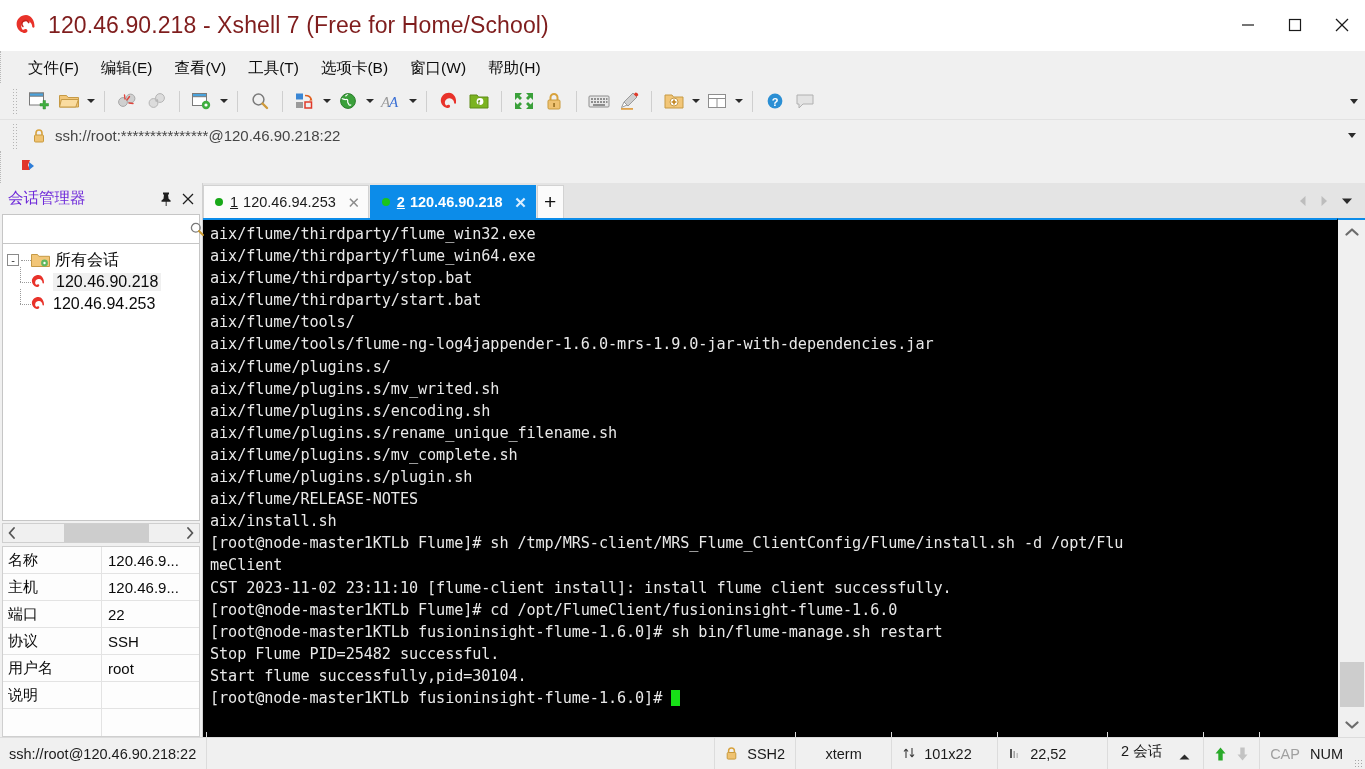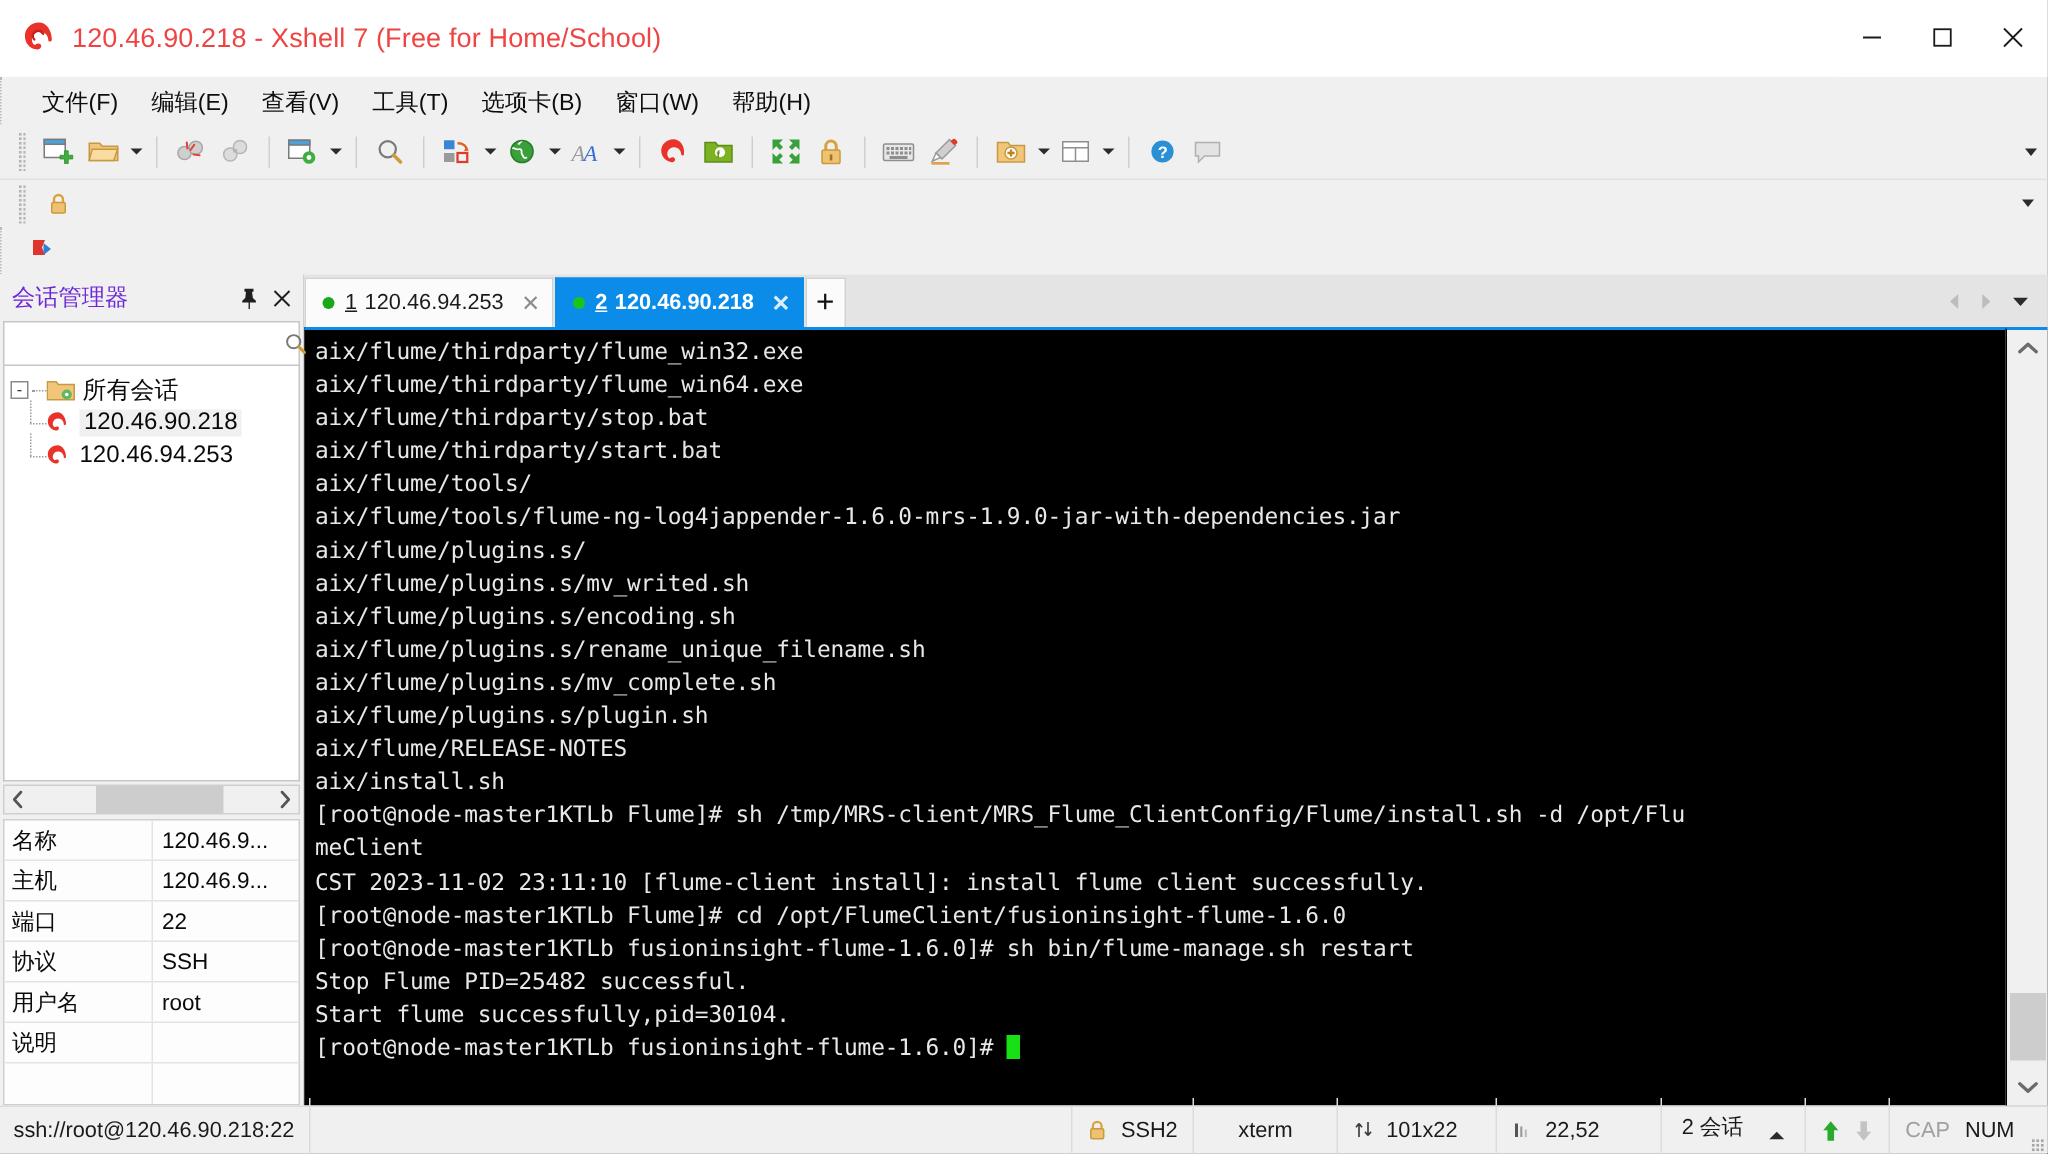--- a/index.html
+++ b/index.html
@@ -22,21 +22,21 @@
     background: #ffffff;
     display: flex; align-items: center;
     border-bottom: 1px solid #ffffff;
     position: relative;
   }
   .tb-icon {
     width: 24px; height: 24px; margin-left: 14px; margin-right: 10px;
     position: relative; flex: none;
   }
   .title-text {
-    font-size: 18px; color: #ef4444; letter-spacing: 0.1px;
+    font-size: 23px; color: #7f1d1d; letter-spacing: 0.1px;
     white-space: nowrap;
   }
   .win-buttons { margin-left: auto; display: flex; height: 51px; }
   .win-btn {
     width: 47px; height: 51px; display: flex; align-items: center; justify-content: center;
     background: #ffffff;
   }
   .win-btn svg { display: block; }
 
   
@@ -531,20 +531,21 @@
 
   <div class="addressbar">
     <div class="grip"></div>
     <div class="addr-field">
       <span class="lock-icon">
         <svg width="14" height="16" viewBox="0 0 14 16">
           <path d="M4 7V5a3 3 0 016 0v2" fill="none" stroke="#d8a23d" stroke-width="1.6"></path>
           <rect x="2.5" y="7" width="9" height="7" rx="1" fill="#efc271" stroke="#c99a3c"></rect>
         </svg>
       </span>
+      <span class="addr-text">ssh://root:***************@120.46.90.218:22</span>
     </div>
     <div class="addr-caret"></div>
   </div>
 
   <div class="notifbar">
     <span class="notif-icon">
       <svg width="18" height="18" viewBox="0 0 18 18">
         <path d="M3 2h8l-2 5 2 5H3z" fill="#e0352c"></path>
         <path d="M10 4l5 4-5 4z" fill="#2f7ed8"></path>
       </svg>

